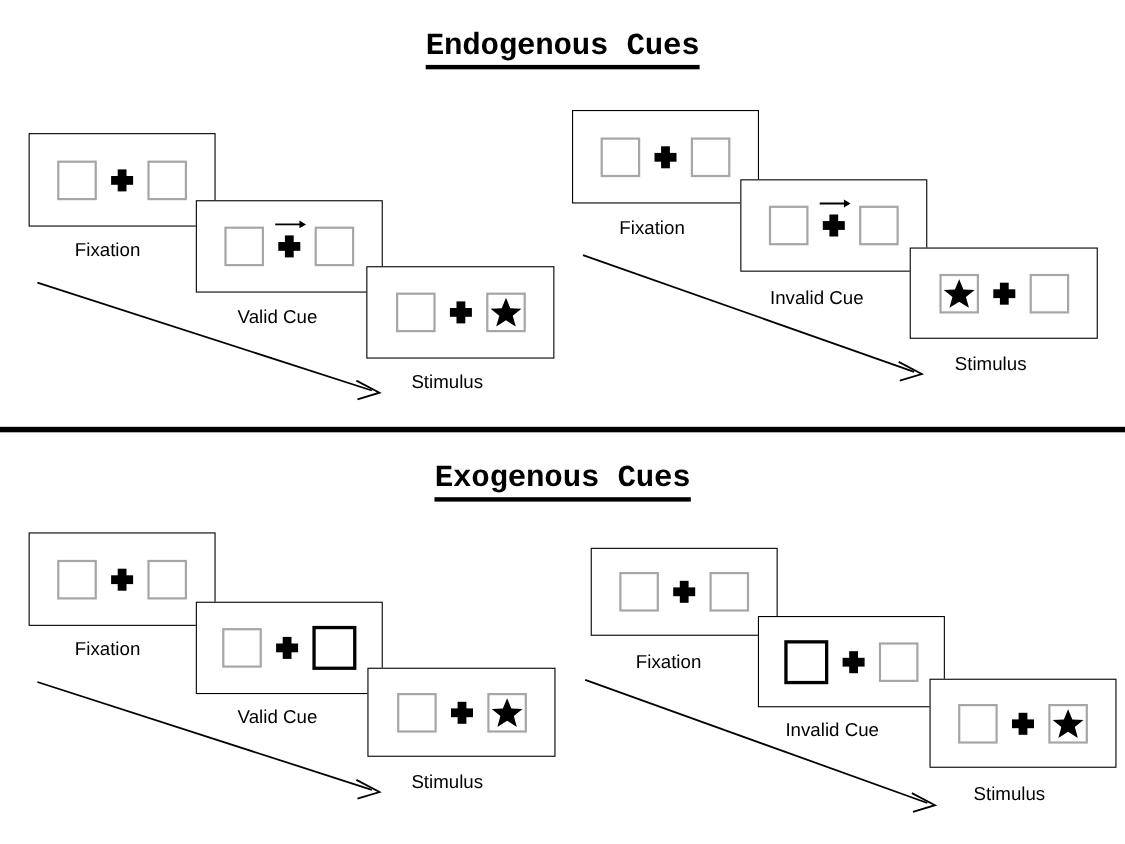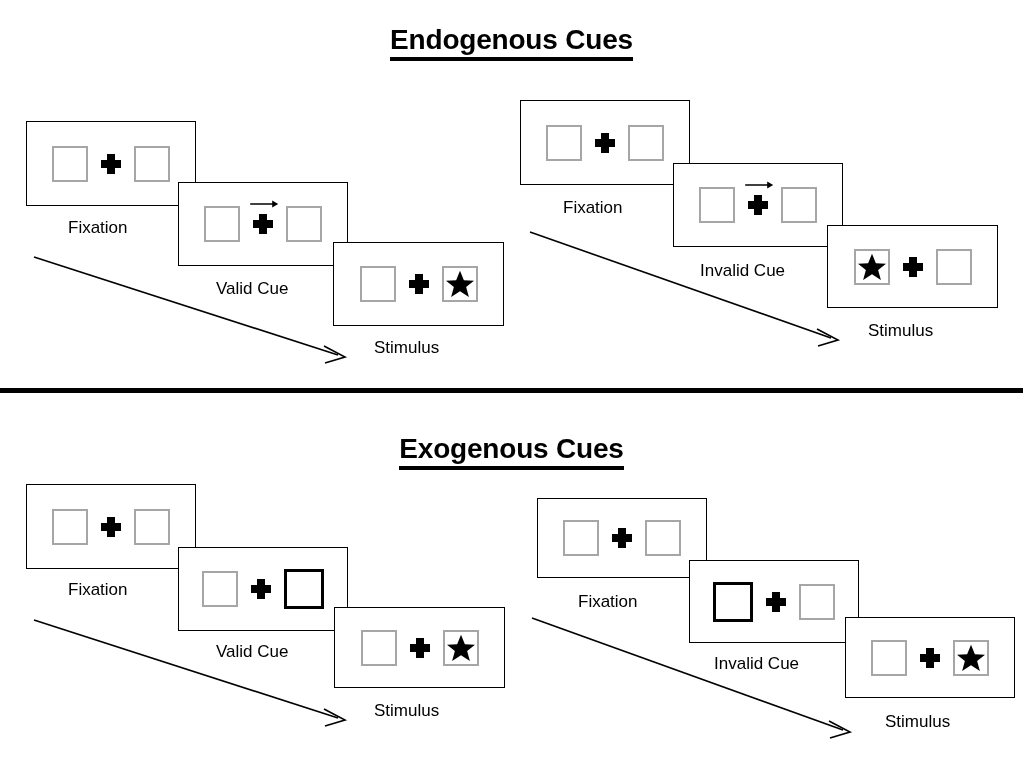--- a/index.html
+++ b/index.html
@@ -23,20 +23,21 @@
     left: 0;
     text-align: center;
     font-size: 28px;
     font-weight: bold;
     letter-spacing: -0.2px;
   }
   .section-title span.ttl {
     display: inline-block;
     border-bottom: 4px solid #000;
     padding-bottom: 1px;
+    font-family: Liberation Mono, monospace;
   }
 
   
   .divider {
     position: absolute;
     left: 0;
     width: 1023px;
     height: 5px;
     background: #000;
   }
@@ -221,21 +222,21 @@
 </div>
 <div class="caption" style="left:868px; top:321px;">Stimulus</div>
 
 <svg class="flow-arrow" style="left:518px; top:222px;" width="340" height="130" viewBox="0 0 340 130">
   <line x1="12" y1="10" x2="313" y2="116" stroke="#000" stroke-width="1.6"></line>
   <polyline points="299,107 320,118 300,124" fill="none" stroke="#000" stroke-width="1.6"></polyline>
 </svg>
 
 <div class="divider" style="top:388px;"></div>
 
-<div class="section-title" style="top:417px;margin-top:16px;">
+<div class="section-title" style="top:417px;">
   <span class="ttl">Exogenous Cues</span>
 </div>
 
 <div class="panel" style="left:26px; top:484px; width:170px; height:85px;">
   <div class="panel-inner">
     <div class="box"></div>
     <div class="plus"></div>
     <div class="box"></div>
   </div>
 </div>

